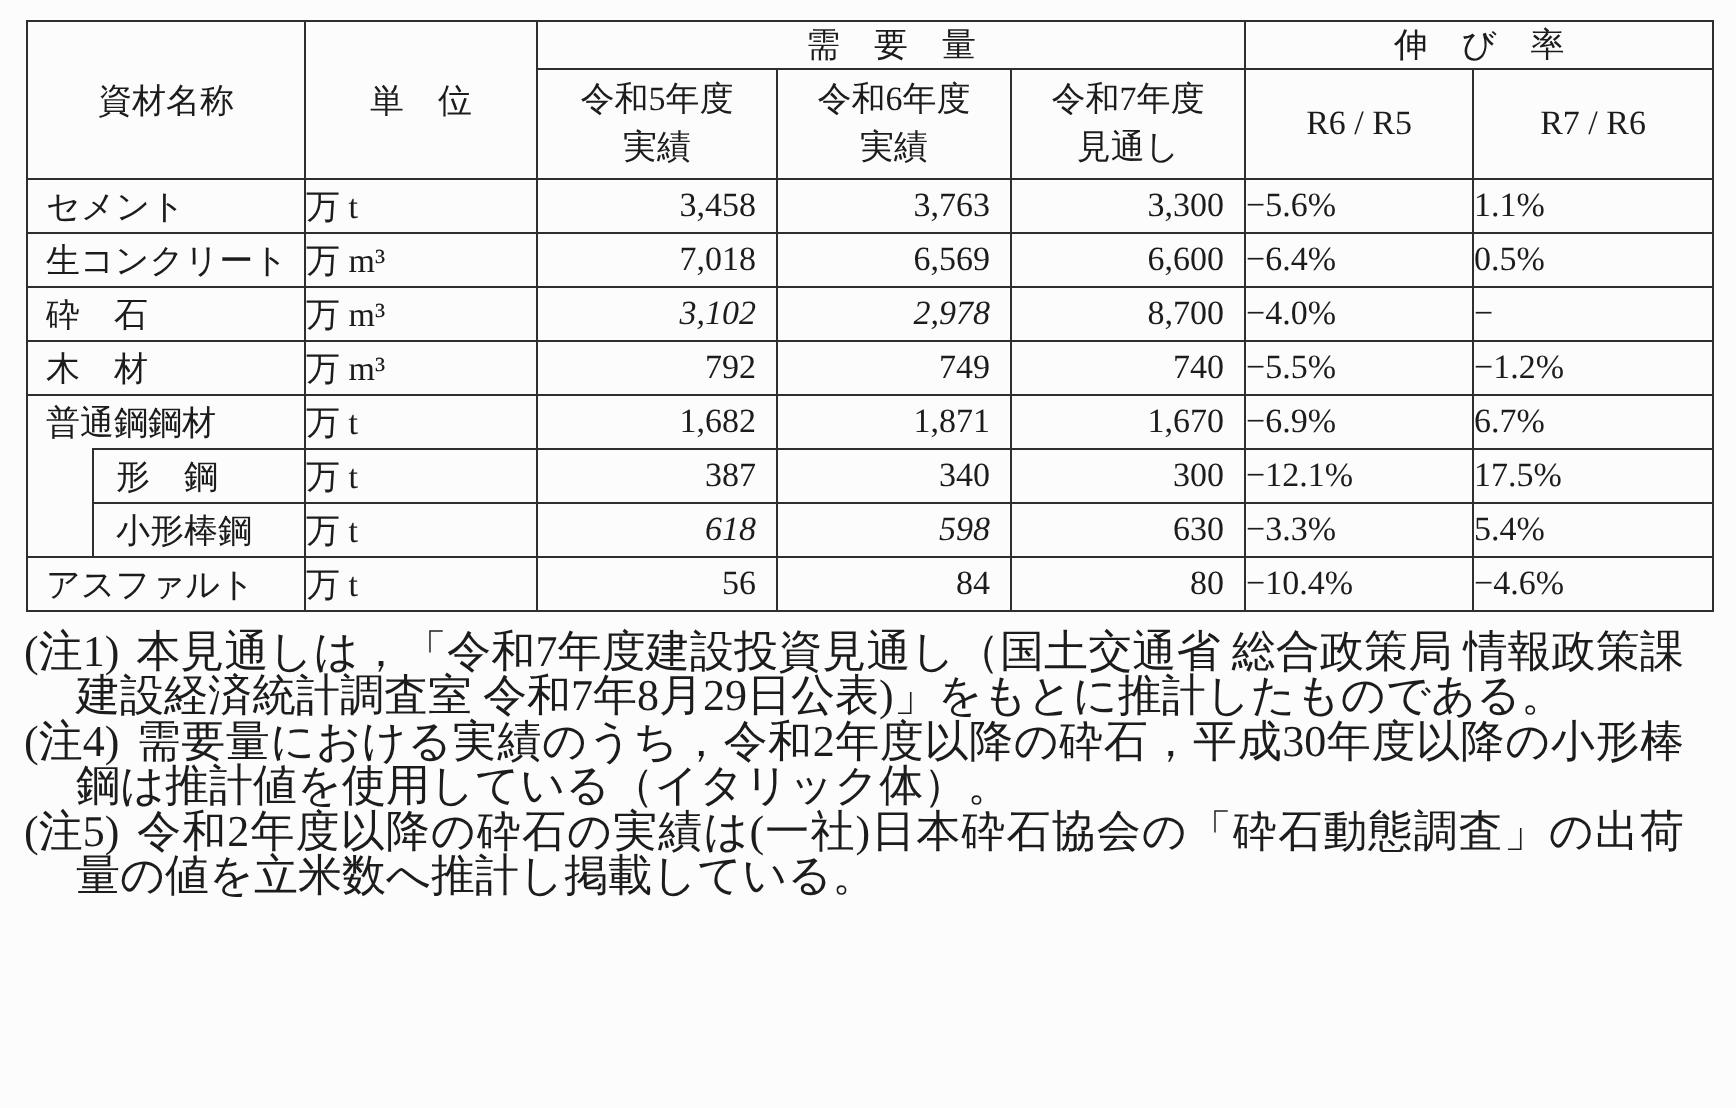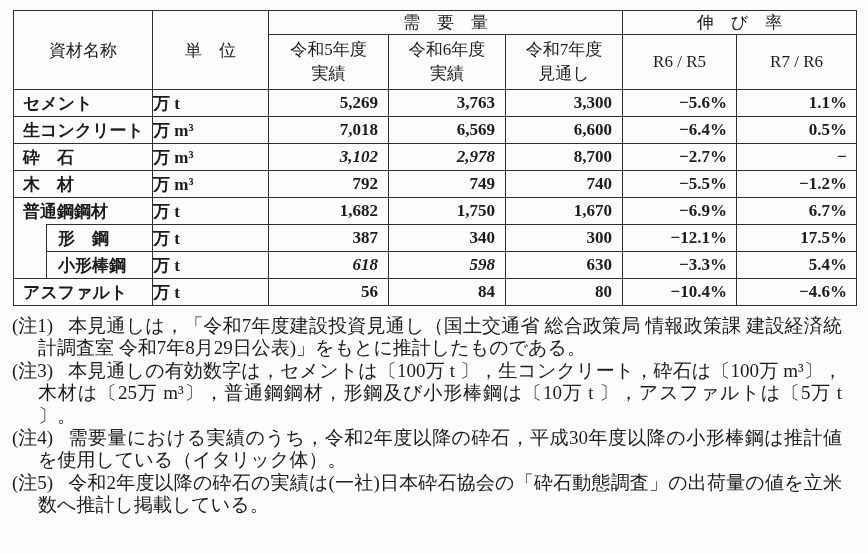--- a/index.html
+++ b/index.html
@@ -21,34 +21,34 @@
   }
   .mat th, .mat td {
     border:1px solid #2f2f2f;
     padding:0;
     font-weight:normal;
     vertical-align:middle;
   }
   .mat thead tr.group-hdr th { height:23px; text-align:center;font-family:Liberation Mono, monospace; }
   .mat thead tr.sub-hdr th { height:55px; text-align:center; line-height:24px; }
   .mat thead th.span2 { text-align:center; }
-  .mat tbody td { height:27px;font-weight:bold; }
+  .mat tbody td { height:27px; }
 
   td.name { text-align:left; padding-left:9px; }
   td.sub-name { padding-left:11px; }
   td.group-name { border-bottom:none; }
   td.stub { border-top:none; }
   td.unit { text-align:left; }
   td.num { text-align:right; padding-right:10px; }
-  td.pct { text-align:right; padding-right:9px; }
+  td.pct { padding-right:9px; }
   .italic { font-style:italic; }
 
   .notes { margin-top:9px; padding-right:26px; }
   .note {
-    font-size:19px;
+    font-size:22px;
     line-height:22.4px;
     text-align:justify;
     text-justify:inter-ideograph;
     padding-left:38px;
     text-indent:-26px;
   }
   .note-label { display:inline-block; width:56px; text-indent:0; }
 </style>
 </head>
 <body>
@@ -87,58 +87,58 @@
           <span style="display:block">見通し</span>
         </th>
         <th>R6 / R5</th>
         <th>R7 / R6</th>
       </tr>
     </thead>
     <tbody>
         <tr>
           <td class="name" colspan="2">セメント</td>
           <td class="unit">万 t</td>
-          <td class="num">5,269</td>
+          <td class="num">3,458</td>
           <td class="num">3,763</td>
           <td class="num">3,300</td>
           <td class="pct">−5.6%</td>
           <td class="pct">1.1%</td>
         </tr>
         <tr>
           <td class="name" colspan="2">生コンクリート</td>
           <td class="unit">万 m³</td>
           <td class="num">7,018</td>
           <td class="num">6,569</td>
           <td class="num">6,600</td>
           <td class="pct">−6.4%</td>
           <td class="pct">0.5%</td>
         </tr>
         <tr>
           <td class="name" colspan="2">砕　石</td>
           <td class="unit">万 m³</td>
           <td class="num italic">3,102</td>
           <td class="num italic">2,978</td>
           <td class="num">8,700</td>
-          <td class="pct">−2.7%</td>
+          <td class="pct">−4.0%</td>
           <td class="pct">−</td>
         </tr>
         <tr>
           <td class="name" colspan="2">木　材</td>
           <td class="unit">万 m³</td>
           <td class="num">792</td>
           <td class="num">749</td>
           <td class="num">740</td>
           <td class="pct">−5.5%</td>
           <td class="pct">−1.2%</td>
         </tr>
         <tr>
           <td class="name group-name" colspan="2">普通鋼鋼材</td>
           <td class="unit">万 t</td>
           <td class="num">1,682</td>
-          <td class="num">1,750</td>
+          <td class="num">1,871</td>
           <td class="num">1,670</td>
           <td class="pct">−6.9%</td>
           <td class="pct">6.7%</td>
         </tr>
         <tr>
           <td class="stub" rowspan="2"></td>
           <td class="name sub-name">形　鋼</td>
           <td class="unit">万 t</td>
           <td class="num">387</td>
           <td class="num">340</td>
@@ -162,18 +162,17 @@
           <td class="num">84</td>
           <td class="num">80</td>
           <td class="pct">−10.4%</td>
           <td class="pct">−4.6%</td>
         </tr>
       </tbody>
   </table>
 
   <div class="notes">
       <p class="note" style="margin: 0px;"><span class="note-label">(注1)</span><span>本見通しは，「令和7年度建設投資見通し（国土交通省 総合政策局 情報政策課 建設経済統計調査室 令和7年8月29日公表)」をもとに推計したものである。</span></p>
-      <p class="note" style="margin: 0px;"><span class="note-label">(注3)</span><span>本見通しの有効数字は，セメントは〔100万 t 〕，生コンクリート，砕石は〔100万 m³〕，木材は〔25万 m³〕，普通鋼鋼材，形鋼及び小形棒鋼は〔10万 t 〕，アスファルトは〔5万 t 〕。</span></p>
       <p class="note" style="margin: 0px;"><span class="note-label">(注4)</span><span>需要量における実績のうち，令和2年度以降の砕石，平成30年度以降の小形棒鋼は推計値を使用している（イタリック体）。</span></p>
       <p class="note" style="margin: 0px;"><span class="note-label">(注5)</span><span>令和2年度以降の砕石の実績は(一社)日本砕石協会の「砕石動態調査」の出荷量の値を立米数へ推計し掲載している。</span></p>
     </div>
 
 </div>
 
 </body></html>

